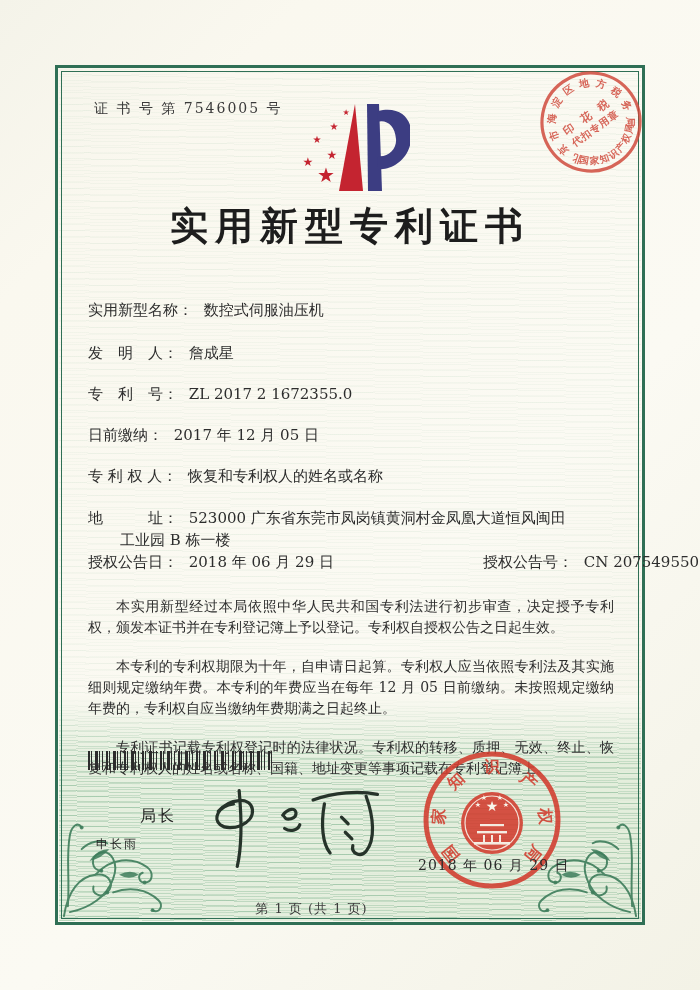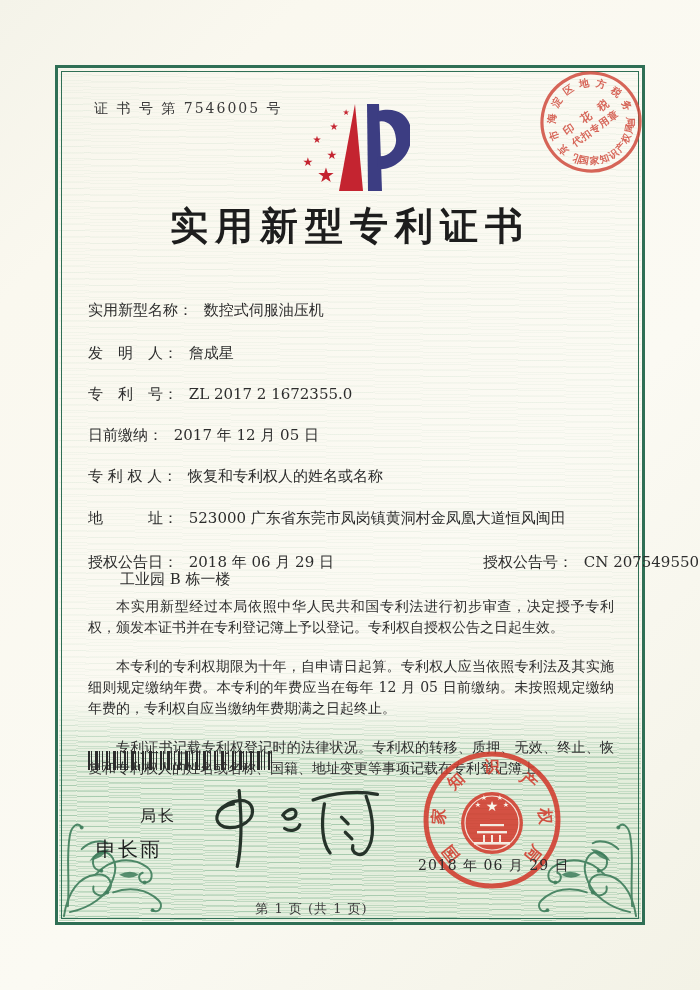--- a/index.html
+++ b/index.html
@@ -49,38 +49,38 @@
     font-size:14px;letter-spacing:2px;color:#3a3a3a;z-index:4;
   }
   .logo{position:absolute;left:290px;top:100px;width:120px;height:95px;z-index:4;}
   .title{
     position:absolute;left:0;top:201px;width:700px;text-align:center;
     font-size:38px;font-weight:bold;letter-spacing:7px;color:#1d1d1d;z-index:4;
   }
   .field-row{position:absolute;left:88px;font-size:15px;color:#2d2d2d;z-index:4;white-space:nowrap;}
   .field-row .lbl{display:inline-block;text-align:right;}
   .field-row .val{display:inline-block;margin-left:6px;}
-  .addr-line2{position:absolute;left:120px;font-size:15px;color:#2d2d2d;z-index:4;margin-top:39px;}
+  .addr-line2{position:absolute;left:120px;font-size:15px;color:#2d2d2d;z-index:4;}
   .grant-no{position:absolute;left:395px;top:0;}
   .paras{
     position:absolute;left:88px;top:578px;width:526px;z-index:4;
     font-size:14px;line-height:21px;color:#2e2e2e;text-align:justify;
   }
   .paras p{margin:18px 0 3px 0;text-indent:2em;}
   .barcode{
     position:absolute;left:88px;top:751px;width:184px;height:19px;z-index:4;
     background:repeating-linear-gradient(90deg,
       #2c2c2c 0 2px, rgba(0,0,0,0) 2px 3px,
       #2c2c2c 3px 4px, rgba(0,0,0,0) 4px 7px,
       #2c2c2c 7px 10px, rgba(0,0,0,0) 10px 11px,
       #2c2c2c 11px 12px, rgba(0,0,0,0) 12px 14px,
       #2c2c2c 14px 15px, rgba(0,0,0,0) 15px 18px);
   }
   .director-label{position:absolute;left:96px;top:806px;font-size:16px;color:#222;z-index:4;letter-spacing:2px;margin-left:44px;}
-  .director-name{position:absolute;left:96px;top:836px;font-size:20px;color:#222;z-index:4;letter-spacing:2px;}
+  .director-name{position:absolute;left:96px;top:836px;font-size:12px;color:#222;z-index:4;letter-spacing:2px;}
   .signature{position:absolute;left:190px;top:783px;width:212px;height:90px;z-index:4;}
   .seal{position:absolute;left:417px;top:745px;width:150px;height:150px;z-index:5;opacity:0.88;}
   .seal-date{
     position:absolute;left:418px;top:857px;width:150px;text-align:center;
     font-size:14px;color:#2b2b2b;letter-spacing:1px;z-index:6;white-space:nowrap;
   }
   .tax-stamp{
     position:absolute;left:531px;top:62px;width:120px;height:120px;z-index:6;
     transform:rotate(-35deg);opacity:0.82;
   }

